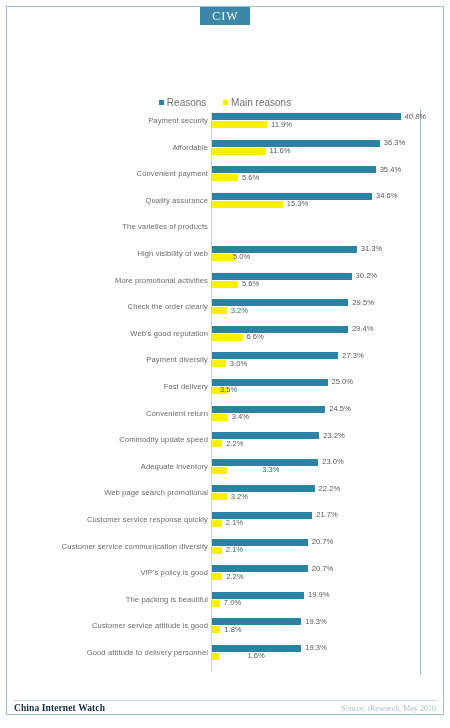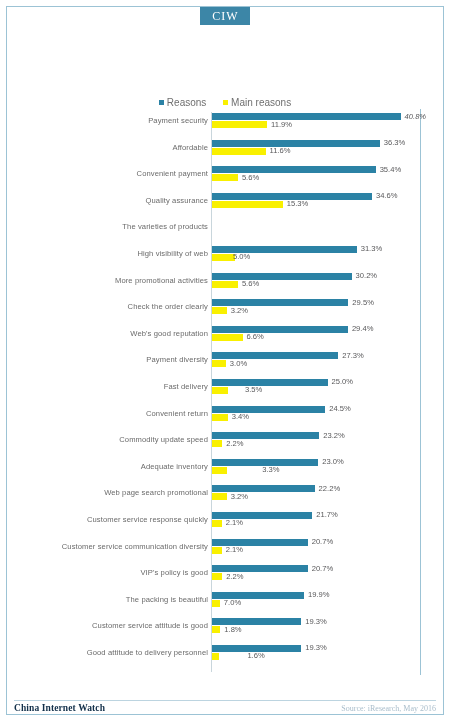--- a/index.html
+++ b/index.html
@@ -344,21 +344,21 @@
         </div>
         <div class="row">
           <div class="row-label">Fast delivery</div>
           <div class="bars">
             <div class="bar-line">
               <div class="bar blue" style="width: 115.56px; background: rgb(43, 130, 165);"></div>
               <span class="bar-value" style="left: 119.56px;">25.0%</span>
             </div>
             <div class="bar-line">
               <div class="bar yellow" style="width: 16.18px; background: rgb(249, 240, 0);"></div>
-              <span class="bar-value" style="left: 33px;">3.5%</span>
+              <span class="bar-value" style="left: 8px;">3.5%</span>
             </div>
           </div>
         </div>
         <div class="row">
           <div class="row-label">Convenient return</div>
           <div class="bars">
             <div class="bar-line">
               <div class="bar blue" style="width: 113.24px; background: rgb(43, 130, 165);"></div>
               <span class="bar-value" style="left: 117.24px;">24.5%</span>
             </div>

